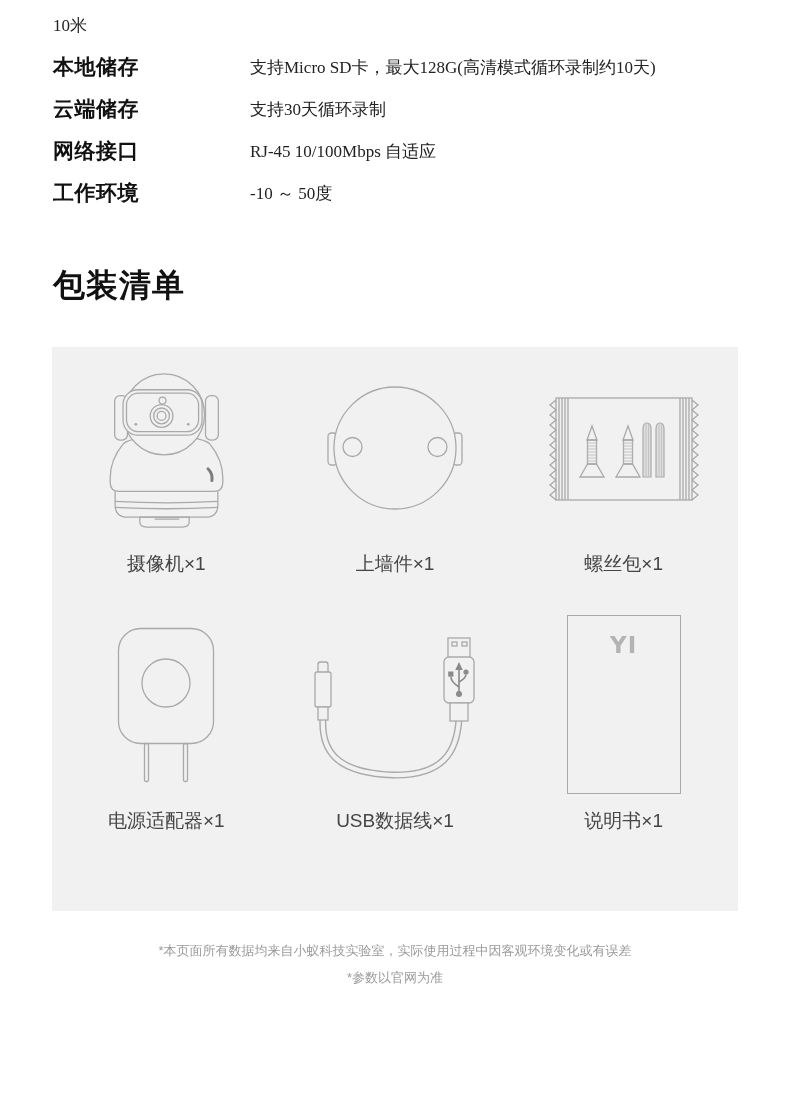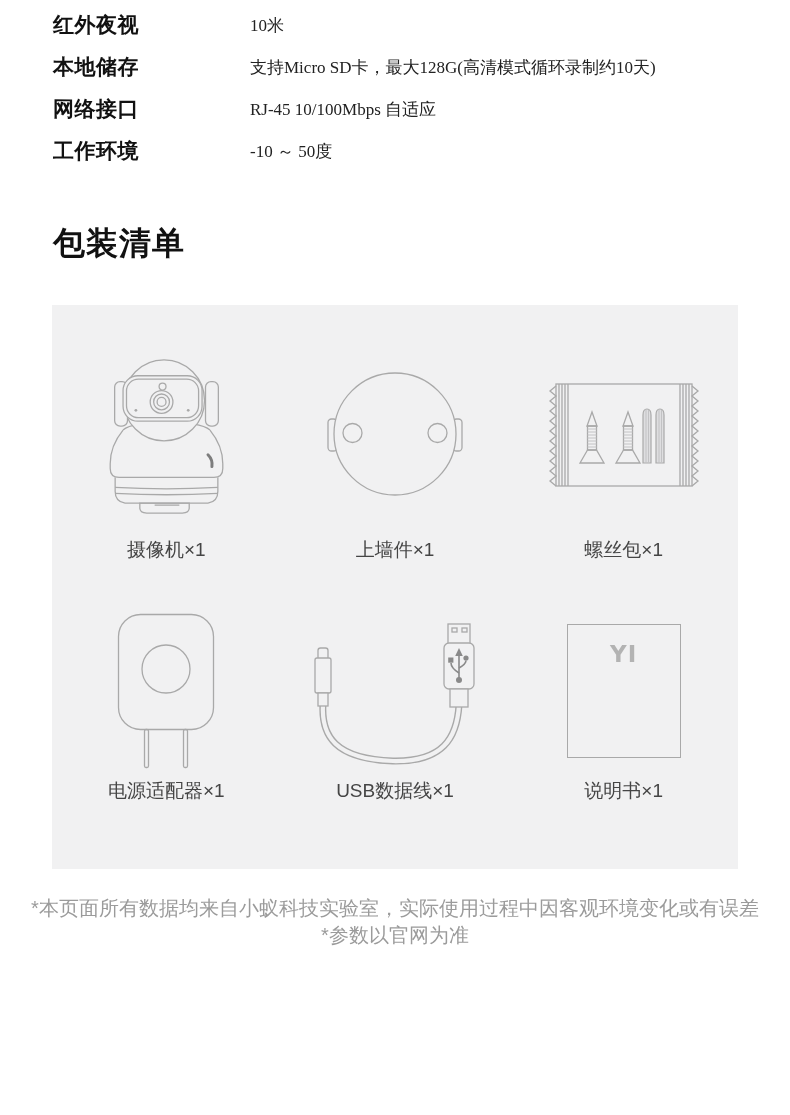--- a/index.html
+++ b/index.html
@@ -26,61 +26,64 @@
   .packing-heading{
     margin:52px 0 0 53px;font-size:32px;line-height:38px;font-weight:700;
     color:var(--heading-text);letter-spacing:1px;
   }
   
   .panel{
     margin:43px 52px 0 52px;width:686px;height:564px;
     background:var(--panel-background);
   }
   .grid-row{display:grid;grid-template-columns:1fr 1fr 1fr;}
-  .grid-row.r1{padding-top:50px;}
+  .grid-row.r1{padding-top:22px;}
   .grid-row.r2{padding-top:50px;}
   .cell{display:flex;flex-direction:column;align-items:center;}
   .art{display:flex;align-items:center;justify-content:center;}
   .r1 .art{height:160px;}
   .r2 .art{height:155px;}
   .caption{font-size:19px;color:var(--caption-text);line-height:26px;}
   .r1 .caption{margin-top:22px;}
-  .r2 .caption{margin-top:10px;}
+  .r2 .caption{margin-top:26px;}
   
   .s{stroke:var(--line-art-stroke);fill:none;stroke-width:1.3;}
   .sbg{stroke:var(--line-art-stroke);fill:var(--panel-background);stroke-width:1.3;}
   .sfill{fill:var(--line-art-stroke);stroke:none;}
   .sgray{stroke:var(--line-art-stroke);fill:#dedee0;stroke-width:1.2;}
   .sthin{stroke:#c2c2c4;fill:none;stroke-width:1;}
   .sdark{stroke:#7d7d7d;fill:none;}
   .usb-sym{stroke:#8a8a8a;fill:none;stroke-width:1.6;}
   .usb-sym-f{fill:#8a8a8a;stroke:none;}
   
-  .manual{width:114px;height:134px;border:1.4px solid var(--line-art-stroke);}
+  .manual{width:114px;height:179px;border:1.4px solid var(--line-art-stroke);}
   .manual-logo{
     display:block;margin-top:16px;text-align:center;
     font-family:"DejaVu Sans",sans-serif;font-size:23px;font-weight:700;
     color:var(--logo-gray);letter-spacing:1px;
   }
   
-  .footnote{margin-top:26px;text-align:center;font-size:20px;line-height:27px;color:var(--footnote-text);}
+  .footnote{margin-top:26px;text-align:center;font-size:13px;line-height:27px;color:var(--footnote-text);}
 </style>
 </head>
 <body>
 
 <div class="page">
 
   <section class="specs">
     <div class="spec-row">
-      <div class="spec-label">红外夜视</div>
       <div class="spec-value">10米</div>
     </div>
     <div class="spec-row">
       <div class="spec-label">本地储存</div>
       <div class="spec-value">支持Micro SD卡，最大128G(高清模式循环录制约10天)</div>
+    </div>
+    <div class="spec-row">
+      <div class="spec-label">云端储存</div>
+      <div class="spec-value">支持30天循环录制</div>
     </div>
     <div class="spec-row">
       <div class="spec-label">网络接口</div>
       <div class="spec-value">RJ-45 10/100Mbps 自适应</div>
     </div>
     <div class="spec-row">
       <div class="spec-label">工作环境</div>
       <div class="spec-value">-10 ～ 50度</div>
     </div>
   </section>

